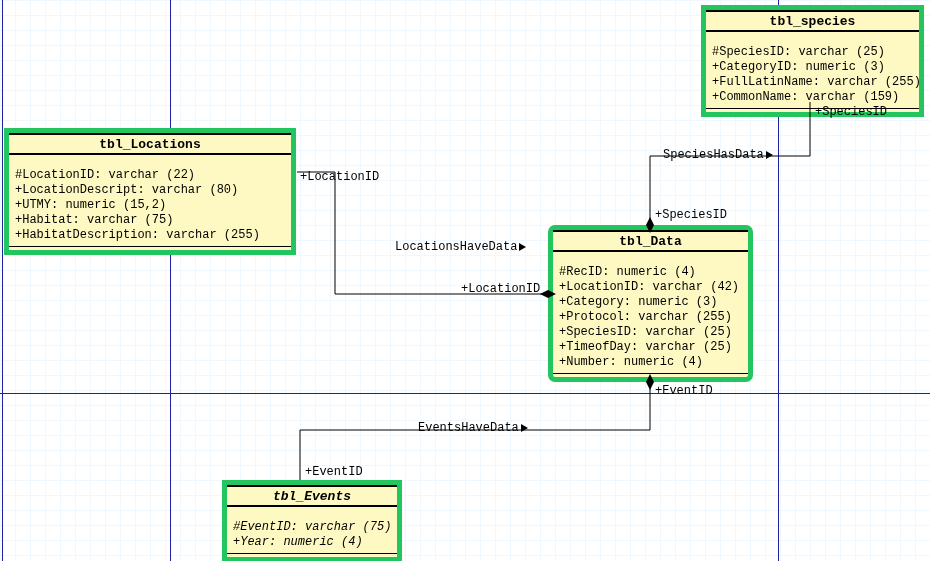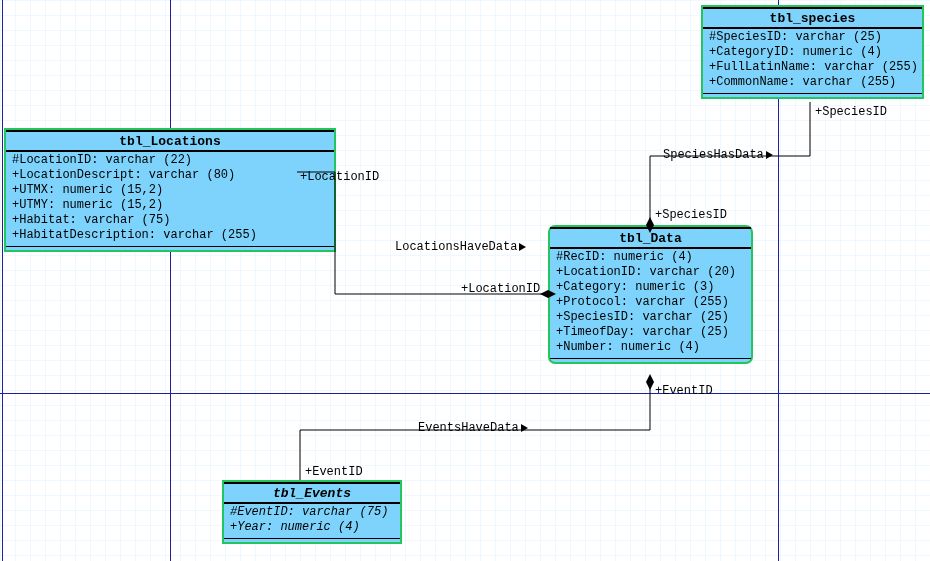--- a/index.html
+++ b/index.html
@@ -17,36 +17,36 @@
       repeating-linear-gradient(to right, #f0f8ff 0, #f0f8ff 1px, transparent 1px, transparent 15px),
       repeating-linear-gradient(to bottom, #f0f8ff 0, #f0f8ff 1px, transparent 1px, transparent 15px),
       #fff;
   }
   
   .guide-v { position:absolute; top:0; bottom:0; width:1px; background:#2020a0; }
   .guide-h { position:absolute; left:0; right:0; height:1px; background:#2020a0; }
 
   .entity {
     position: absolute;
-    background: #7dd3fc;
-    border: 2px solid #22c55e;
+    background: #fef9c3;
+    border: 5px solid #22c55e;
     box-sizing: border-box;
   }
   .entity .hdr {
     border-bottom: 1px solid #000;
     text-align: center;
     font-weight: bold;
     font-size: 13px;
     padding: 2px 4px 1px;
     border-top: 2px solid #000;
     border-bottom: 2px solid #000;
     box-sizing: content-box;
   }
   .entity .attrs {
-    padding: 1px 0 0;
+    padding: 13px 0 0;
   }
   .entity .attr {
     padding: 0 6px;
     line-height: 15px;
     white-space: nowrap;
   }
   .entity .band {
     height: 3px;
     border-top: 1px solid #000;
     margin-top: 3px;
@@ -77,49 +77,48 @@
   svg .diamond { fill:#000; }
 </style>
 </head>
 <body>
 
 <div class="guide-v" style="left:2px"></div>
 <div class="guide-v" style="left:170px"></div>
 <div class="guide-v" style="left:778px"></div>
 <div class="guide-h" style="top:393px"></div>
 
-<div class="entity" style="left:4px; top:128px; width:332px;">
+<div class="entity" style="left:4px; top:128px; width:292px;">
   <div class="hdr">tbl_Locations</div>
   <div class="attrs">
     <div class="attr">#LocationID: varchar (22)</div>
     <div class="attr">+LocationDescript: varchar (80)</div>
-    <div class="attr">+UTMX: numeric (15,2)</div>
     <div class="attr">+UTMY: numeric (15,2)</div>
     <div class="attr">+Habitat: varchar (75)</div>
     <div class="attr">+HabitatDescription: varchar (255)</div>
   </div>
   <div class="band"></div>
 </div>
 
 <div class="entity" style="left:701px; top:5px; width:223px;">
   <div class="hdr">tbl_species</div>
   <div class="attrs">
     <div class="attr">#SpeciesID: varchar (25)</div>
-    <div class="attr">+CategoryID: numeric (4)</div>
+    <div class="attr">+CategoryID: numeric (3)</div>
     <div class="attr">+FullLatinName: varchar (255)</div>
-    <div class="attr">+CommonName: varchar (255)</div>
+    <div class="attr">+CommonName: varchar (159)</div>
   </div>
   <div class="band"></div>
 </div>
 
 <div class="entity" style="left:548px; top:225px; width:205px;border-radius:7px;">
   <div class="hdr">tbl_Data</div>
   <div class="attrs">
     <div class="attr">#RecID: numeric (4)</div>
-    <div class="attr">+LocationID: varchar (20)</div>
+    <div class="attr">+LocationID: varchar (42)</div>
     <div class="attr">+Category: numeric (3)</div>
     <div class="attr">+Protocol: varchar (255)</div>
     <div class="attr">+SpeciesID: varchar (25)</div>
     <div class="attr">+TimeofDay: varchar (25)</div>
     <div class="attr">+Number: numeric (4)</div>
   </div>
   <div class="band"></div>
 </div>
 
 <div class="entity" style="left:222px; top:480px; width:180px;font-style:italic;">

